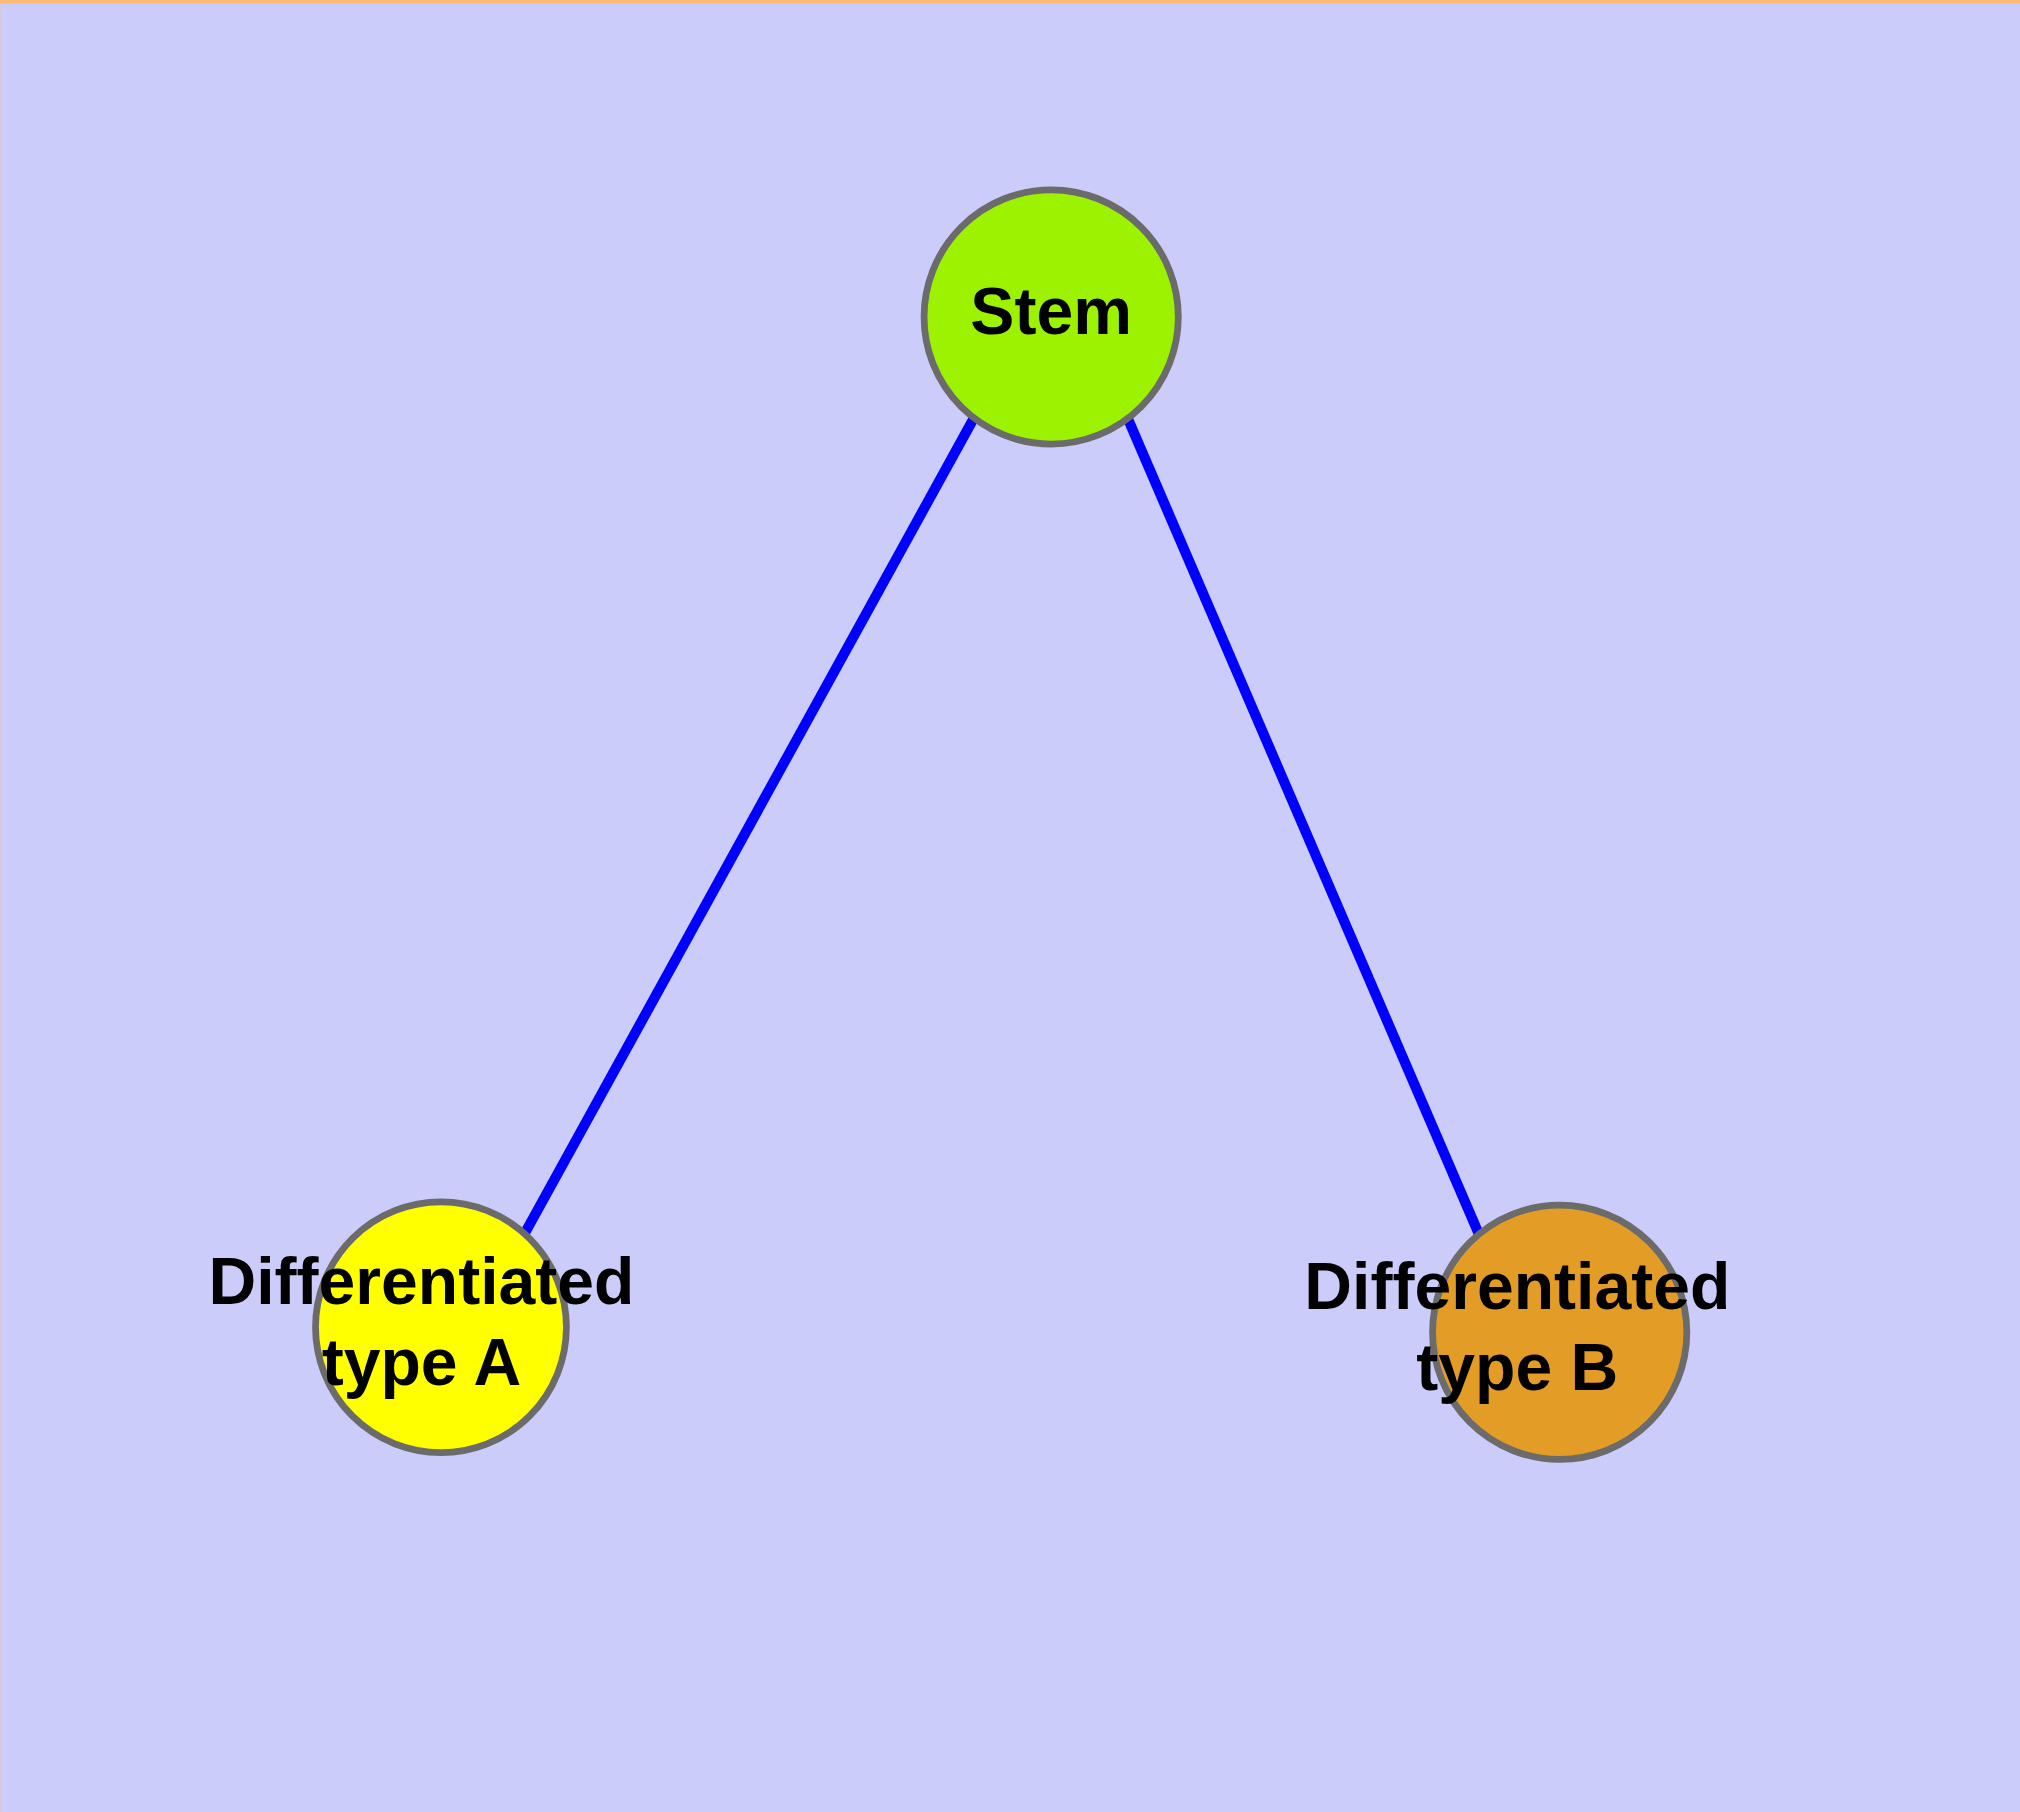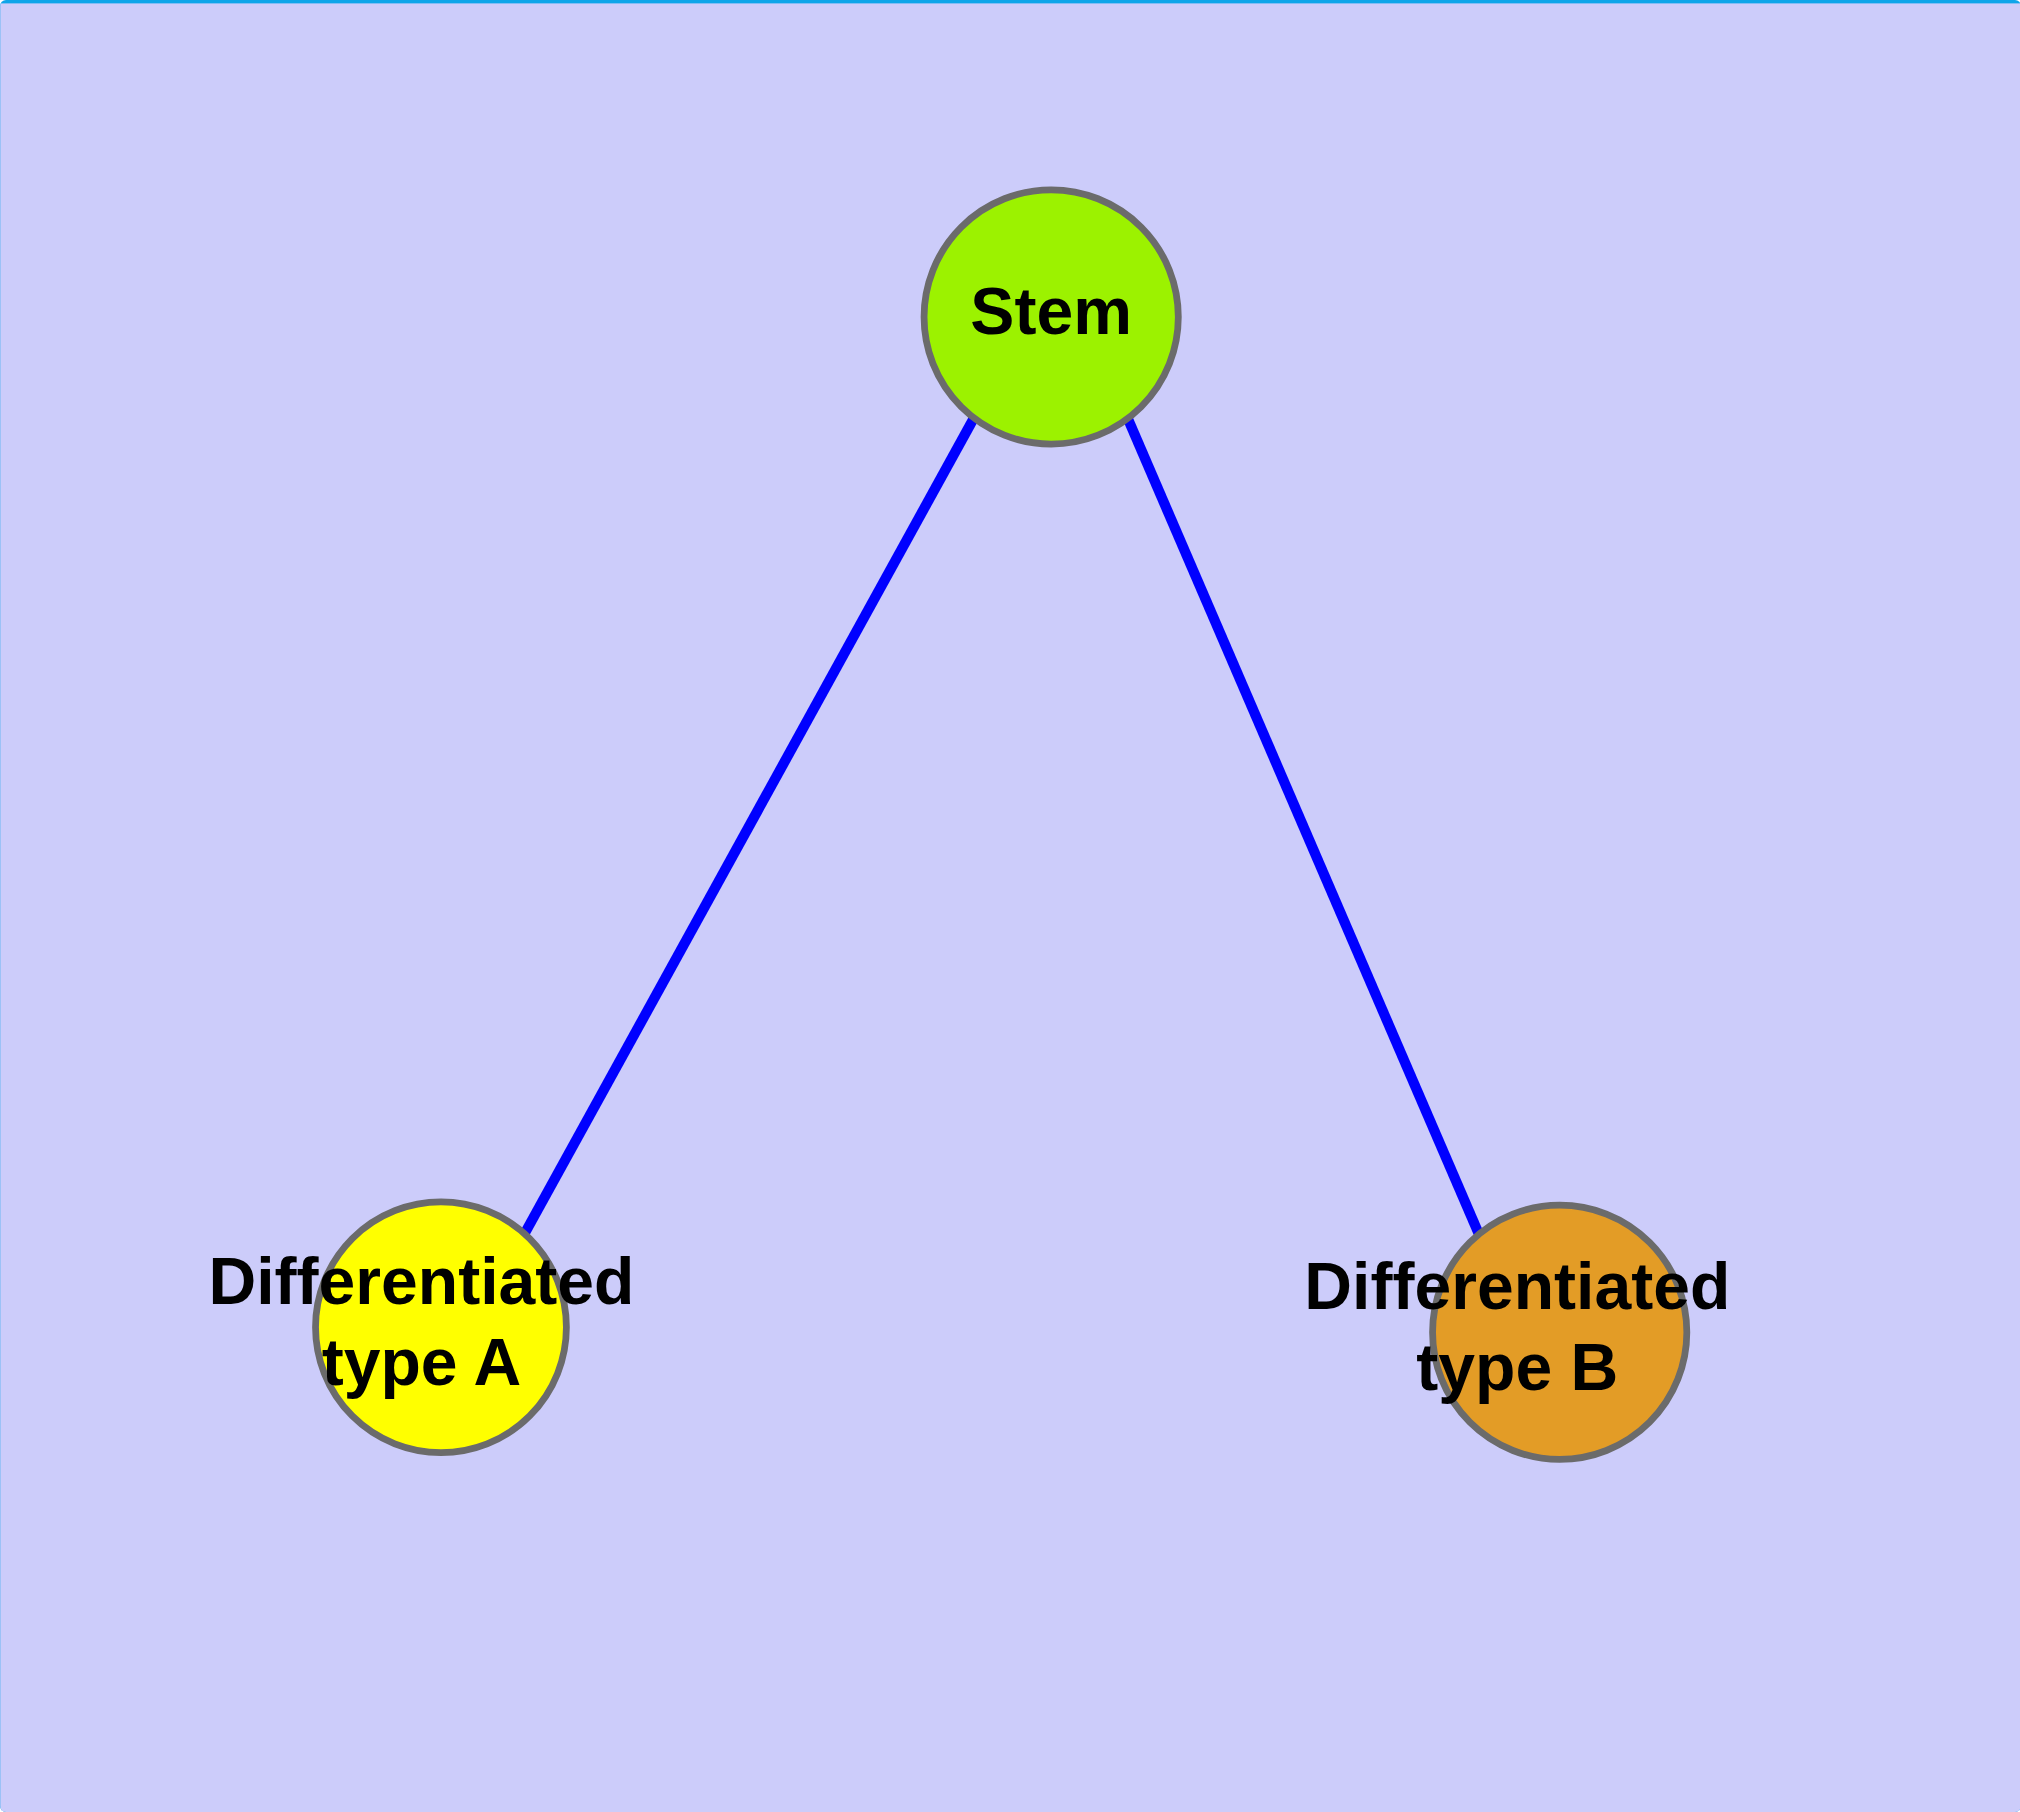--- a/index.html
+++ b/index.html
@@ -27,21 +27,21 @@
     font-family: "Liberation Sans", sans-serif;
     font-weight: bold;
     fill: #000000;
     text-anchor: middle;
     dominant-baseline: middle;
   }
 </style>
 </head>
 <body>
 
-<div id="canvas-root" style="background: #0ea5e9; border-radius: 6px;">
+<div id="canvas-root" style="background: #fdba74;">
   <svg id="graph-svg" viewBox="0 0 2384 2138" xmlns="http://www.w3.org/2000/svg">
 
     <rect id="bg-rect" x="0" y="4" width="2384" height="2134" fill="#ccccfa"></rect>
 
     <g id="edge-layer">
         <line x1="1149" y1="493" x2="619" y2="1455" stroke="#0000ff" stroke-width="12" stroke-linecap="butt"></line>
         <line x1="1330" y1="493" x2="1745" y2="1457" stroke="#0000ff" stroke-width="12" stroke-linecap="butt"></line>
       </g>
     <g id="node-layer">
         <circle cx="1240" cy="374" r="150" fill="#9cf200" stroke="#6b6b6b" stroke-width="8"></circle>

